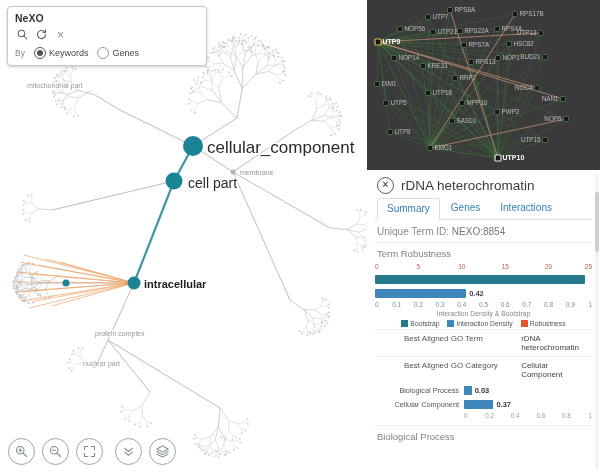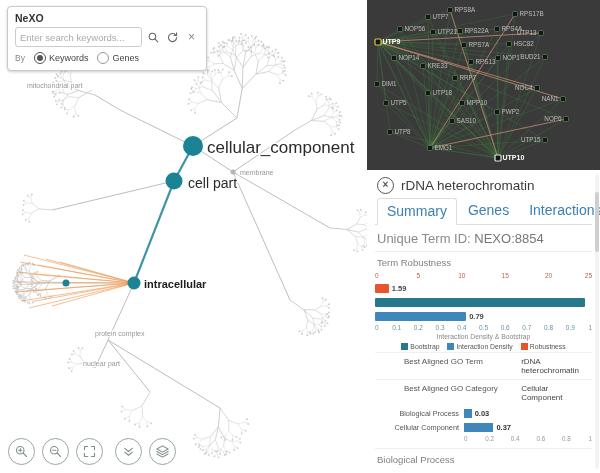--- a/index.html
+++ b/index.html
@@ -42,23 +42,23 @@
   .right{width:233px;height:473px;flex:none;display:flex;flex-direction:column;}
   .network-panel{height:170px;flex:none;background:#3a3a3a;}
   #net-svg{width:100%;height:100%;display:block;}
 
   .details{flex:1;background:#fff;padding:0 8px;overflow:hidden;position:relative;}
   .d-header{display:flex;align-items:center;gap:7px;padding:7px 2px 4px;}
   .close-circ{width:15px;height:15px;border:1.5px solid #555;border-radius:50%;color:#555;font-size:10px;
       line-height:13px;text-align:center;font-weight:bold;cursor:pointer;flex:none;}
   .d-title{font-size:13.5px;color:#3c3c3c;font-weight:500;}
   .tabs{display:flex;gap:2px;border-bottom:1px solid #ddd;padding:0 2px;}
-  .tab{font-size:14px;color:#3a7fb5;padding:4px 9px 5px;cursor:pointer;}
+  .tab{font-size:10px;color:#3a7fb5;padding:4px 9px 5px;cursor:pointer;}
   .tab.active{border:1px solid #ddd;border-bottom:1px solid #fff;border-radius:3px 3px 0 0;margin-bottom:-1px;background:#fff;}
-  .uterm{font-size:13px;color:#8a8a8a;padding:6px 2px 5px;border-bottom:1px solid #eee;}
+  .uterm{font-size:10px;color:#8a8a8a;padding:6px 2px 5px;border-bottom:1px solid #eee;}
   .uval{color:#777;}
   .sec-title{font-size:9.5px;color:#808080;padding:5px 2px 2px;}
   .sec-title.bordered{border-top:1px solid #eee;margin-top:4px;}
 
   .rb-axis{position:relative;height:8px;font-size:6.5px;margin:2px 0 1px;}
   .rb-axis span{position:absolute;top:0;transform:translateX(-50%);}
   .rb-row{display:flex;align-items:center;height:12px;margin:2px 0;}
   .rb-bar{height:9px;border-radius:1px;flex:none;}
   .rb-val{font-size:7.5px;color:#444;margin-left:3px;font-weight:bold;}
   .rb-xlabel{text-align:center;font-size:6.8px;color:#888;margin-top:1px;}
@@ -1150,21 +1150,20 @@
       <text x="95" y="336" class="tl-s">protein complex</text>
       <text x="83" y="366" class="tl-s">nuclear part</text>
       <text x="207" y="153" class="tl-xl">cellular_component</text>
       <text x="188" y="188" class="tl-l">cell part</text>
       <text x="144" y="288" class="tl-m">intracellular</text>
     </svg>
 
   <div class="search-card">
     <div class="nexo-title">NeXO</div>
     <div class="search-row">
-      <input class="search-input" placeholder="Enter search keywords..." style="">
       <span class="sicon">
         <svg viewBox="0 0 24 24">
             <circle cx="10" cy="10" r="6"></circle>
             <line x1="14.5" y1="14.5" x2="20" y2="20"></line>
           </svg>
       </span>
       <span class="sicon">
         <svg viewBox="0 0 24 24">
             <path d="M19.5 12a7.5 7.5 0 1 1-2.2-5.3"></path>
             <polyline points="19.5 3.5 19.5 8 15 8"></polyline>
@@ -1401,29 +1400,25 @@
     <div id="robustness-chart">
         <div class="rb-axis" style="color: rgb(198, 91, 78);">
           <span style="left: 0%; transform: none;">0</span>
           <span style="left: 20%;">5</span>
           <span style="left: 40%;">10</span>
           <span style="left: 60%;">15</span>
           <span style="left: 80%;">20</span>
           <span style="left: 100%; transform: translateX(-100%);">25</span>
         </div>
         <div class="rb-row">
-          <div class="rb-bar" style="width: 6.36%; background: rgb(232, 85, 45);"></div>
-          <div class="rb-val">1.59</div>
-        </div>
-        <div class="rb-row">
           <div class="rb-bar" style="width: 97%; background: rgb(38, 121, 140);"></div>
         </div>
         <div class="rb-row">
           <div class="rb-bar" style="width: 42%; background: rgb(63, 135, 186);"></div>
-          <div class="rb-val">0.79</div>
+          <div class="rb-val">0.42</div>
         </div>
         <div class="rb-axis" style="color: rgb(106, 147, 165);">
           <span style="left: 0%; transform: none;">0</span>
           <span style="left: 10%;">0.1</span>
           <span style="left: 20%;">0.2</span>
           <span style="left: 30%;">0.3</span>
           <span style="left: 40%;">0.4</span>
           <span style="left: 50%;">0.5</span>
           <span style="left: 60%;">0.6</span>
           <span style="left: 70%;">0.7</span>

